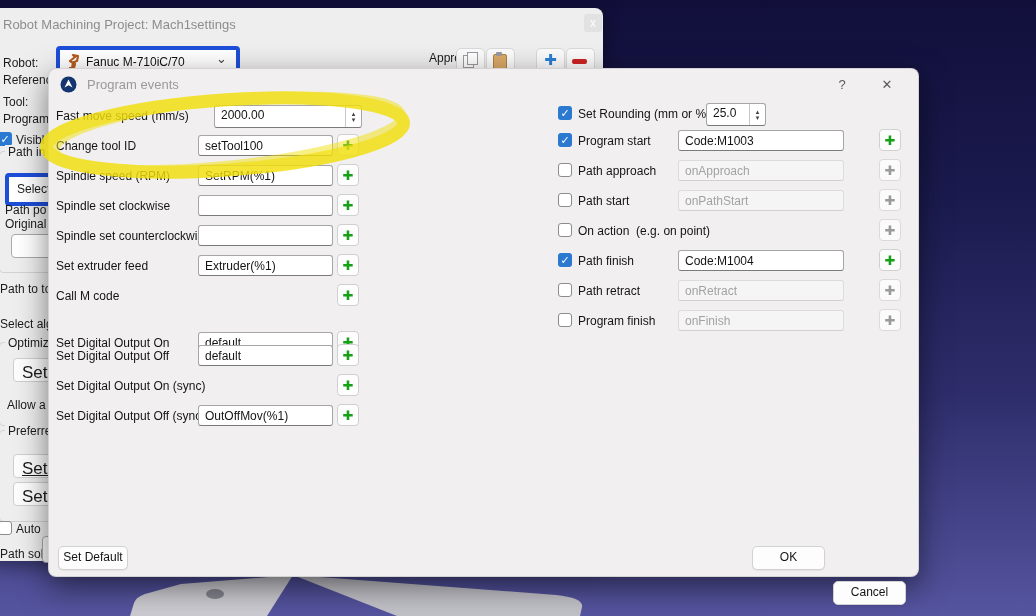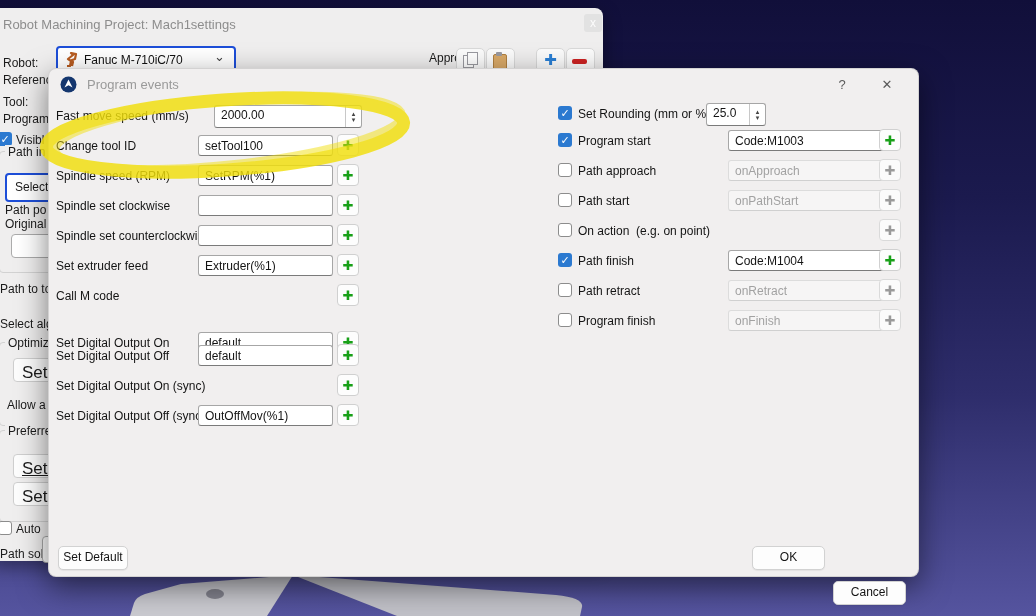--- a/index.html
+++ b/index.html
@@ -7,21 +7,21 @@
          font-family:"Liberation Sans","DejaVu Sans",sans-serif;
          background:linear-gradient(180deg,#110f3a 0%,#1b1a4e 32%,#2e2d6b 64%,#55549f 100%);}
   .abs{position:absolute;}
   
   #bgwin{left:-8px;top:8px;width:611px;height:553px;background:#efeeee;
          border-radius:0 8px 8px 0;box-shadow:0 6px 18px rgba(0,0,0,.4);z-index:5;}
   #bgwin .wtitle{left:11px;top:9px;font-size:13px;color:#8d8d8d;white-space:nowrap;}
   #bgwin .wclose{left:592px;top:6px;width:18px;height:18px;background:#e2e2e2;border-radius:3px;
                  color:#fcfcfc;font-size:12px;text-align:center;line-height:18px;}
   .blbl{font-size:12px;color:#1b1b1b;white-space:nowrap;}
-  .combo{background:#fff;border:2px solid #1d4ed8;border-radius:4px;}
+  .combo{background:#fff;border:4px solid #1d4ed8;border-radius:4px;}
   #robotCombo{left:64px;top:38px;width:176px;height:25px;}
   #robotCombo .ctext{position:absolute;left:26px;top:5px;font-size:12px;color:#111;white-space:nowrap;}
   #robotCombo .chev{position:absolute;right:9px;top:1px;font-size:13px;color:#444;}
   .tbbtn{top:40px;width:27px;height:26px;background:#fbfbfb;border:1px solid #d9d9d9;border-radius:5px;}
   .ic-copy{position:absolute;left:6px;top:6px;width:9px;height:11px;border:1.5px solid #9a9aa0;background:#fff;}
   .ic-copy:before{content:"";position:absolute;left:3px;top:-4px;width:9px;height:11px;border:1.5px solid #9a9aa0;background:#fff;}
   .ic-paste{position:absolute;left:6px;top:5px;width:12px;height:14px;background:#d9a968;border:1px solid #b08040;border-radius:2px;}
   .ic-paste:before{content:"";position:absolute;left:2px;top:-3px;width:6px;height:4px;background:#9a9aa0;border-radius:1px;}
   .ic-plusblue{position:absolute;left:0;top:2px;width:100%;text-align:center;color:#2a7fd4;font-size:15px;font-weight:bold;}
   .ic-minusred{position:absolute;left:5px;top:10px;width:15px;height:5px;background:#cc2222;border-radius:2px;}
@@ -45,21 +45,21 @@
   .tin.dis{background:#f6f5f5;border-color:#dcdcdc;border-bottom-color:#d0d0d0;color:#a2a2a2;}
   .plusbtn{position:absolute;width:22px;height:22px;background:#fdfdfd;border:1px solid #d0d0d0;border-radius:4px;
            text-align:center;line-height:22px;font-size:13px;color:#18a018;box-sizing:border-box;}
   .plusbtn.gray{color:#9a9a9a;background:#fbfbfb;border-color:#dadada;}
   .lrow,.rrow{position:absolute;left:0;width:100%;height:24px;}
   .lrow .lbl{position:absolute;left:7px;top:4px;}
   .lrow .tin{left:149px;top:0;width:121px;}
   .lrow .plusbtn{left:288px;top:-1px;}
   .rrow .cb{position:absolute;left:509px;top:2px;}
   .rrow .lbl{position:absolute;left:529px;top:3px;}
-  .rrow .tin{left:679px;top:-1px;width:152px;}
+  .rrow .tin{left:629px;top:-1px;width:152px;}
   .rrow .plusbtn{left:830px;top:-2px;}
   .spin{position:absolute;background:#fff;border:1px solid #a6a6a6;border-bottom-color:#7a7a7a;border-radius:3px;display:flex;}
   .spin .sval{flex:1;font-size:12px;color:#141414;padding:2px 0 0 6px;}
   .spin .sarr{width:15px;border-left:1px solid #c8c8c8;display:flex;flex-direction:column;align-items:center;justify-content:center;}
   .spin .sarr span{font-size:7px;line-height:6px;color:#444;}
   .btn{position:absolute;height:22px;background:#fdfdfd;border:1px solid #d2d2d2;border-radius:5px;
        font-size:12px;color:#141414;text-align:center;line-height:21px;box-shadow:0 1px 1px rgba(0,0,0,.06);}
   
   #anno{left:0;top:0;width:1036px;height:616px;z-index:60;pointer-events:none;}
   #floor{left:0;top:0;width:1036px;height:616px;z-index:1;pointer-events:none;}

